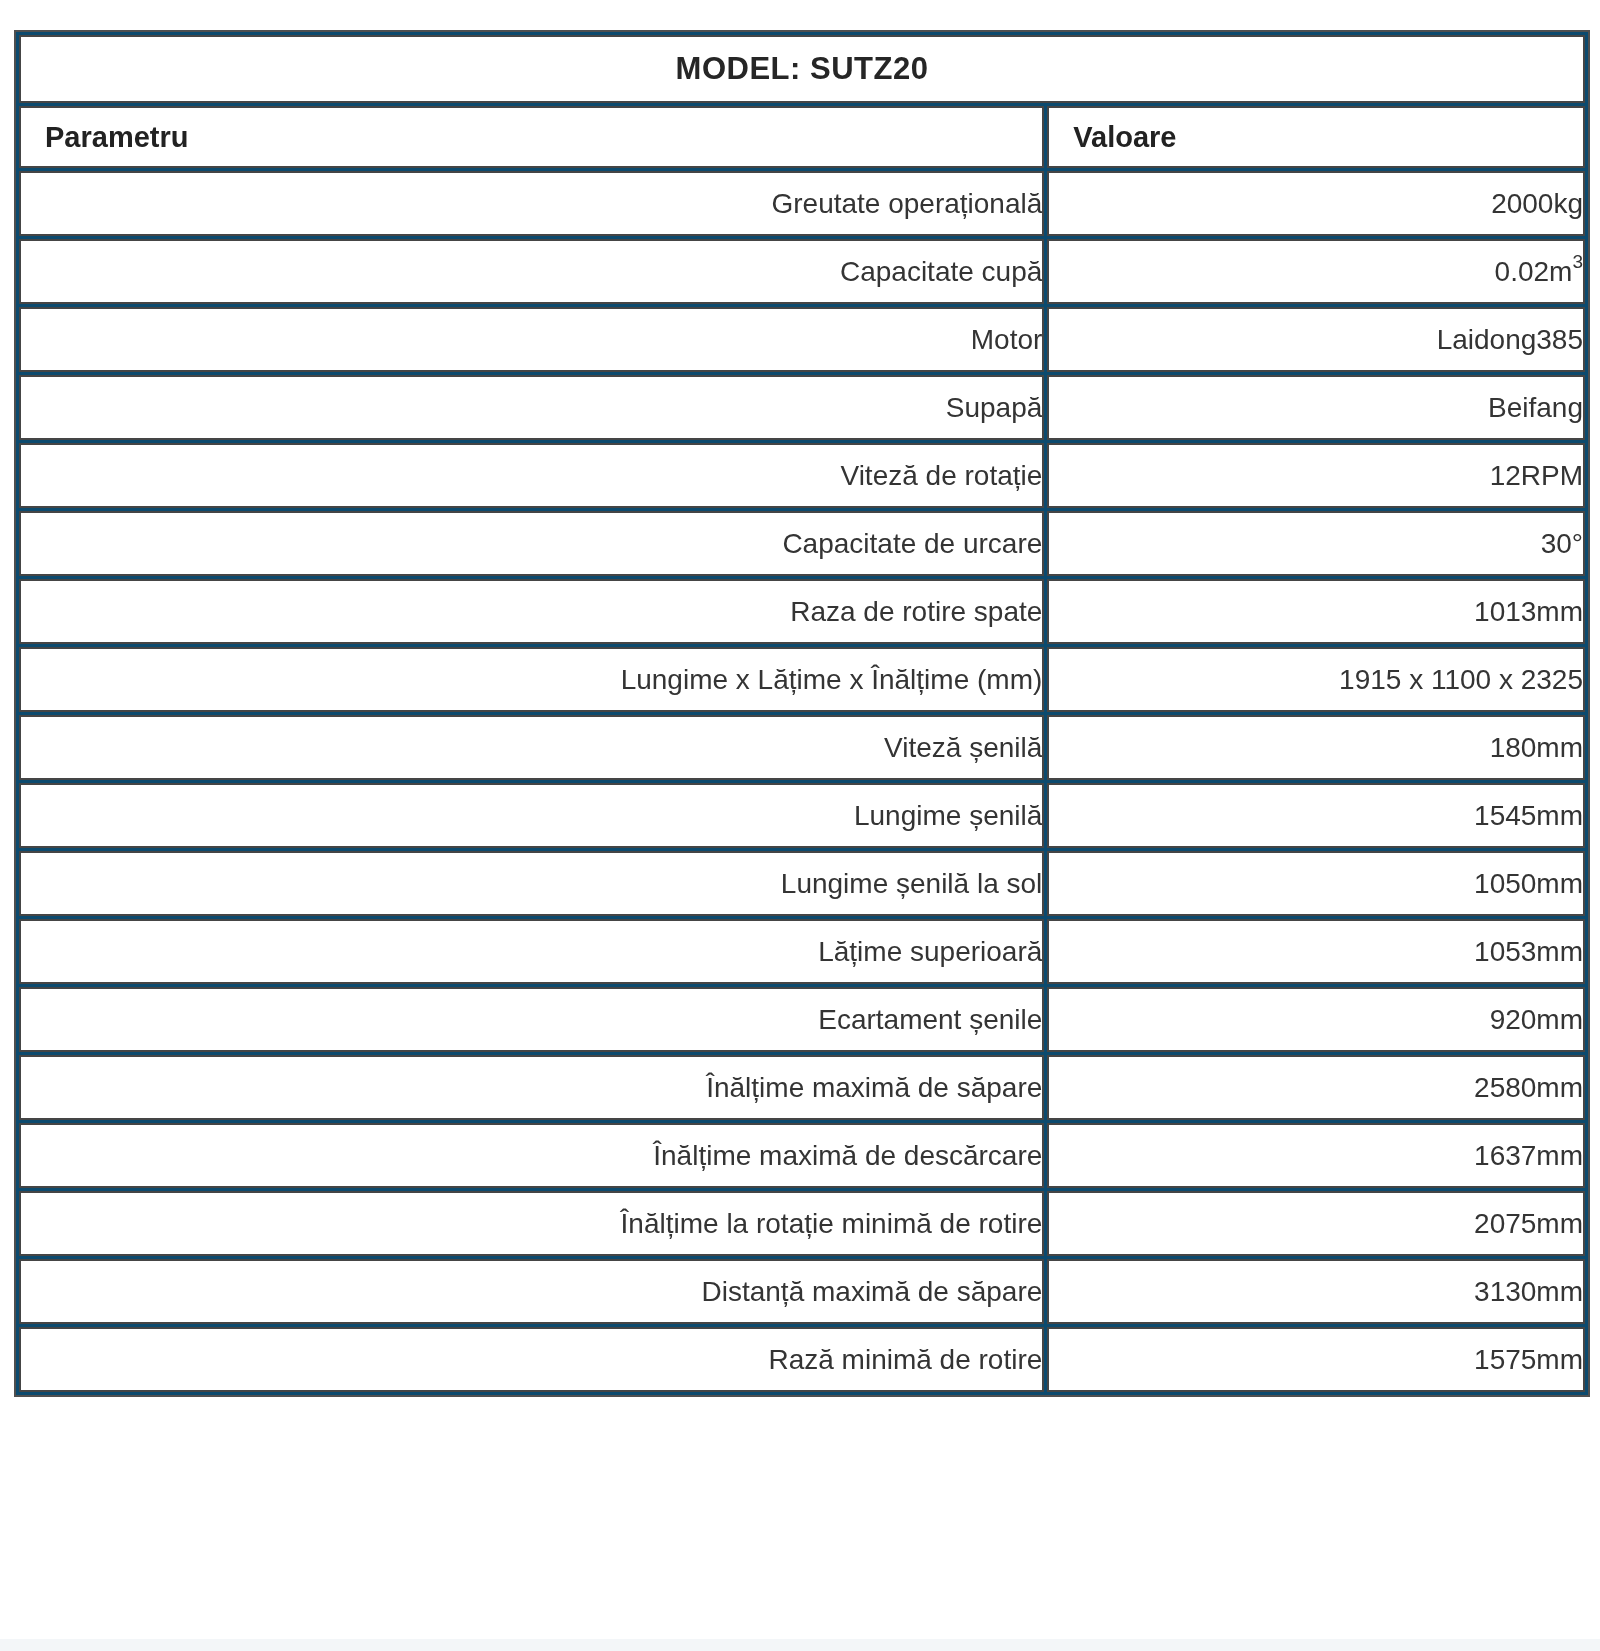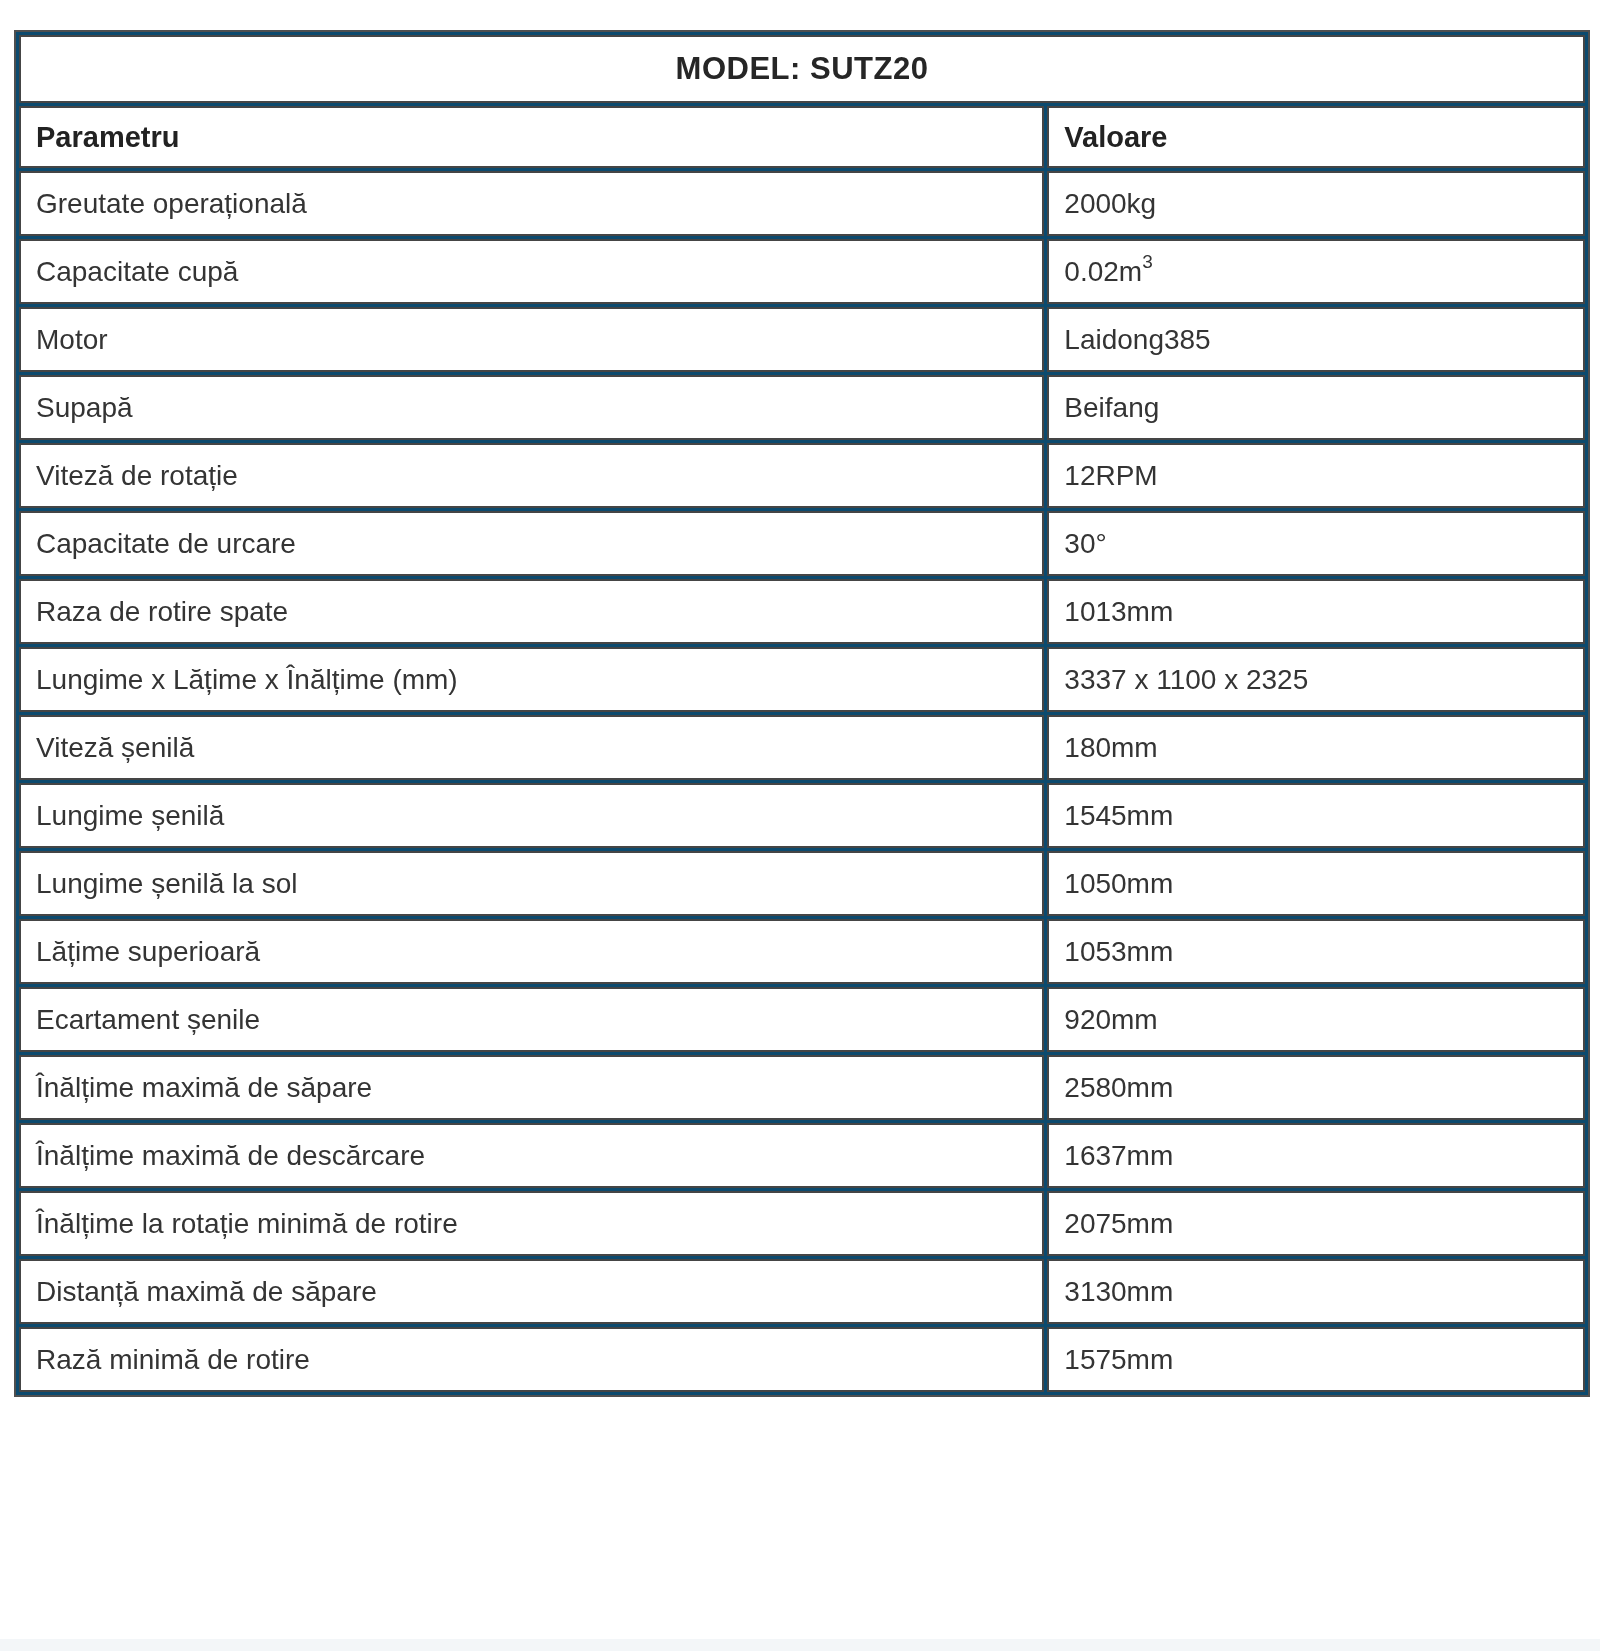--- a/index.html
+++ b/index.html
@@ -37,30 +37,30 @@
     font-weight: 700;
     font-size: 31px;
     letter-spacing: 0.5px;
     color: #262626;
   }
   .col-head {
     height: 58px;
     text-align: left;
     font-weight: 700;
     font-size: 29px;
-    padding-left: 15px;
+    padding-left: 24px;
     color: #222222;
   }
   .spec-table td {
     height: 61px;
     font-size: 28px;
     font-weight: 400;
     color: #343434;
-    padding-left: 15px;
-    text-align: left;
+    padding-left: 7px;
+    text-align: right;
   }
   .spec-table td sup {
     font-size: 19px;
     line-height: 0;
     position: relative;
     top: -2px;
   }
   .bottom-strip {
     position: absolute;
     left: 0;
@@ -111,21 +111,21 @@
       <tr>
         <td>Capacitate de urcare</td>
         <td><span>30°</span></td>
       </tr>
       <tr>
         <td>Raza de rotire spate</td>
         <td><span>1013mm</span></td>
       </tr>
       <tr>
         <td>Lungime x Lățime x Înălțime (mm)</td>
-        <td><span>3337 x 1100 x 2325</span></td>
+        <td><span>1915 x 1100 x 2325</span></td>
       </tr>
       <tr>
         <td>Viteză șenilă</td>
         <td><span>180mm</span></td>
       </tr>
       <tr>
         <td>Lungime șenilă</td>
         <td><span>1545mm</span></td>
       </tr>
       <tr>

